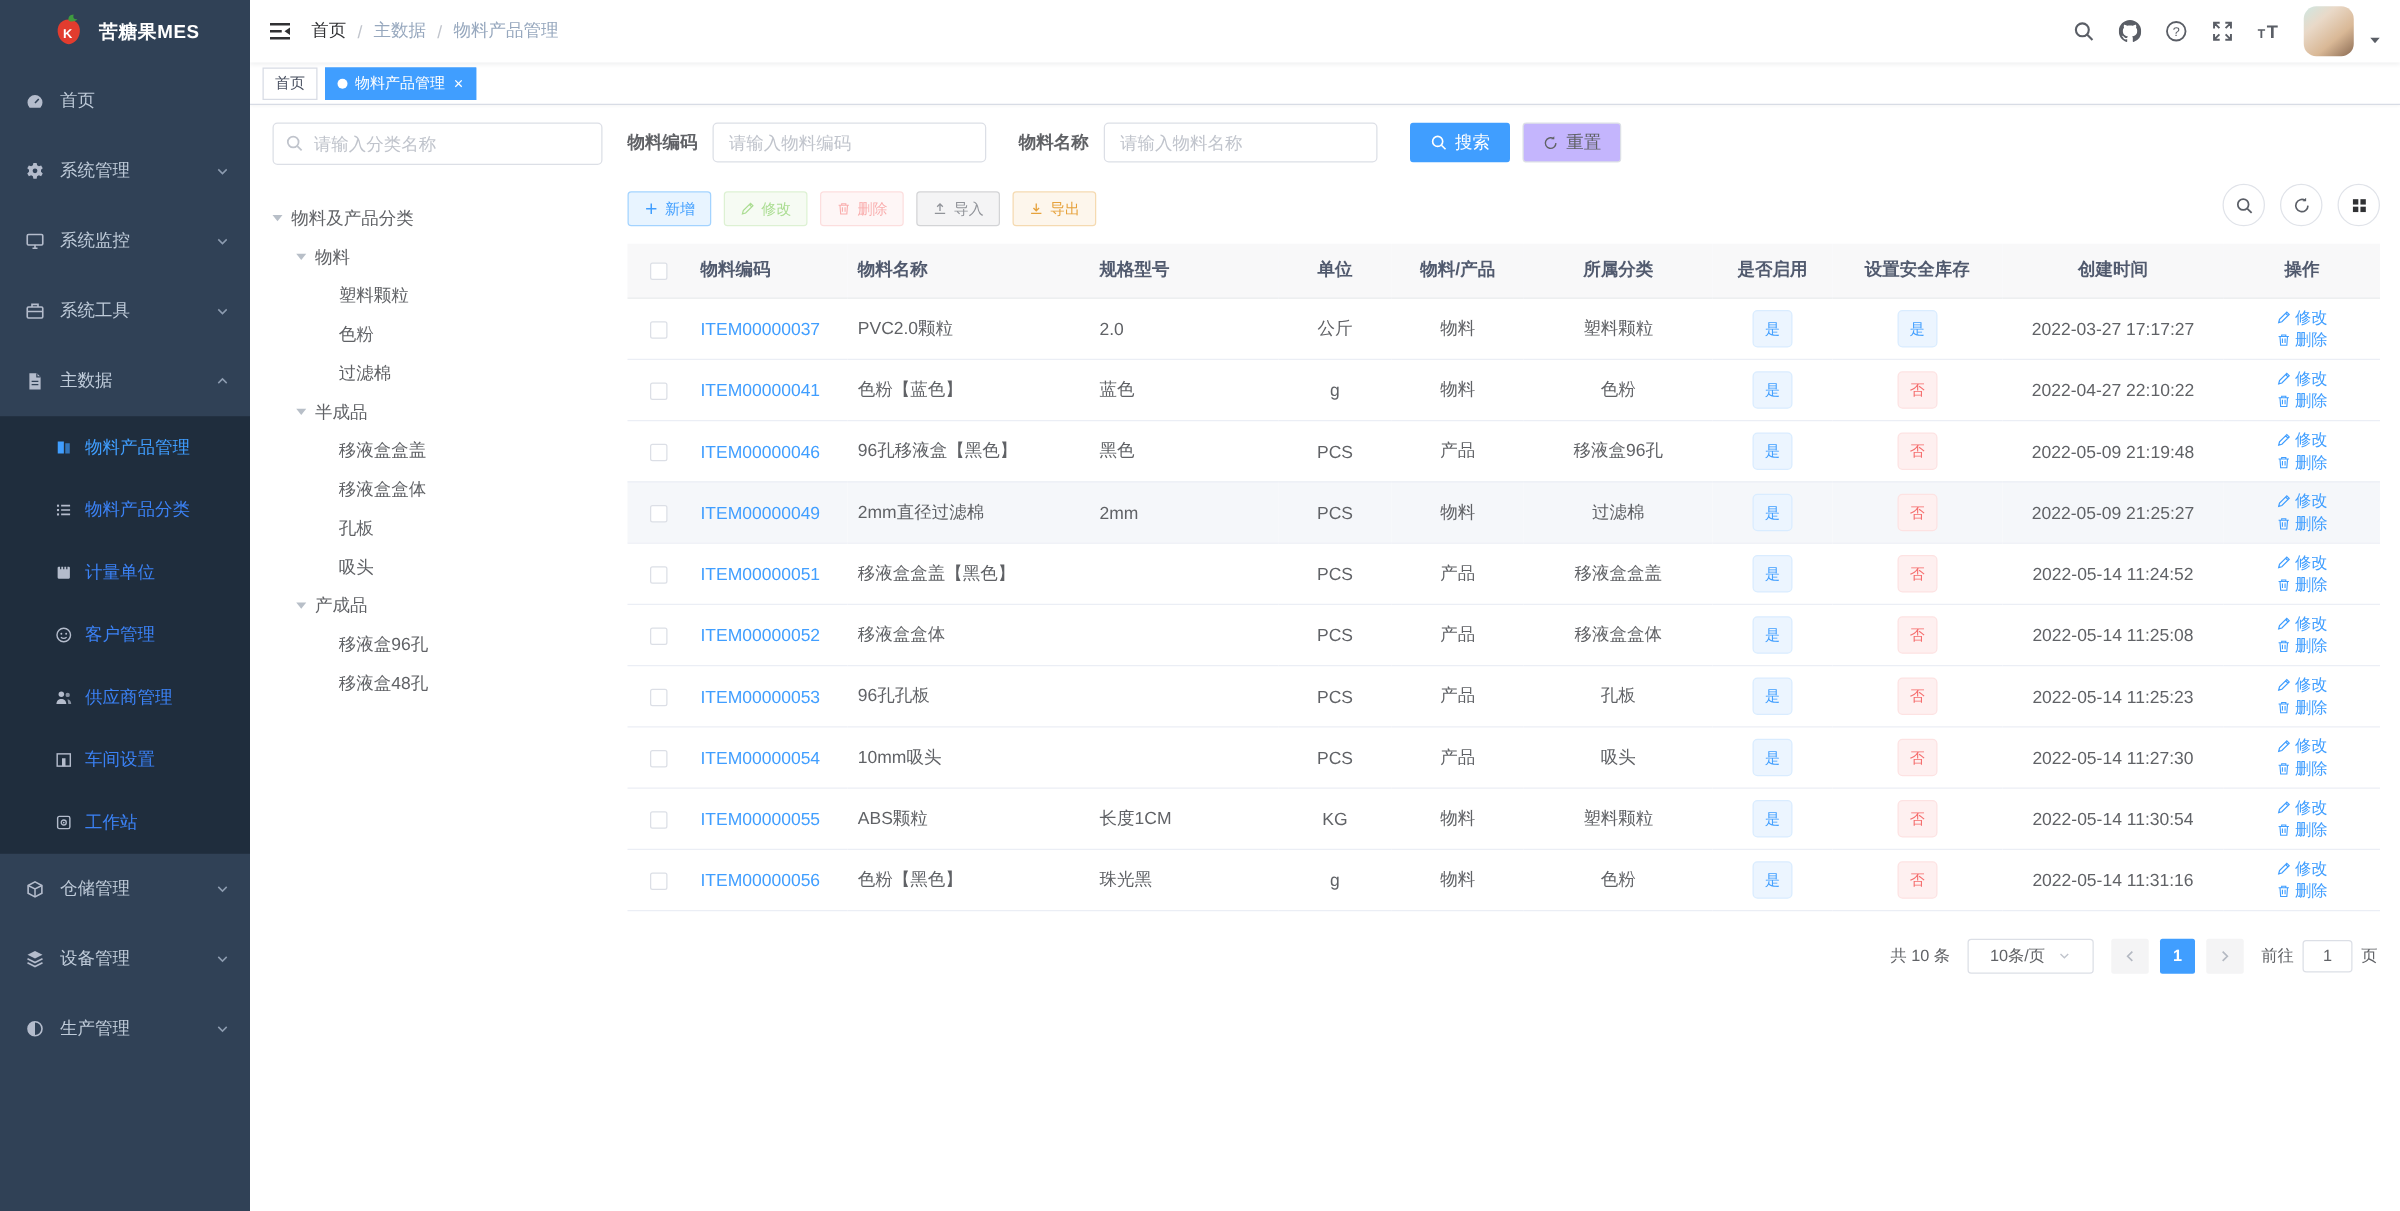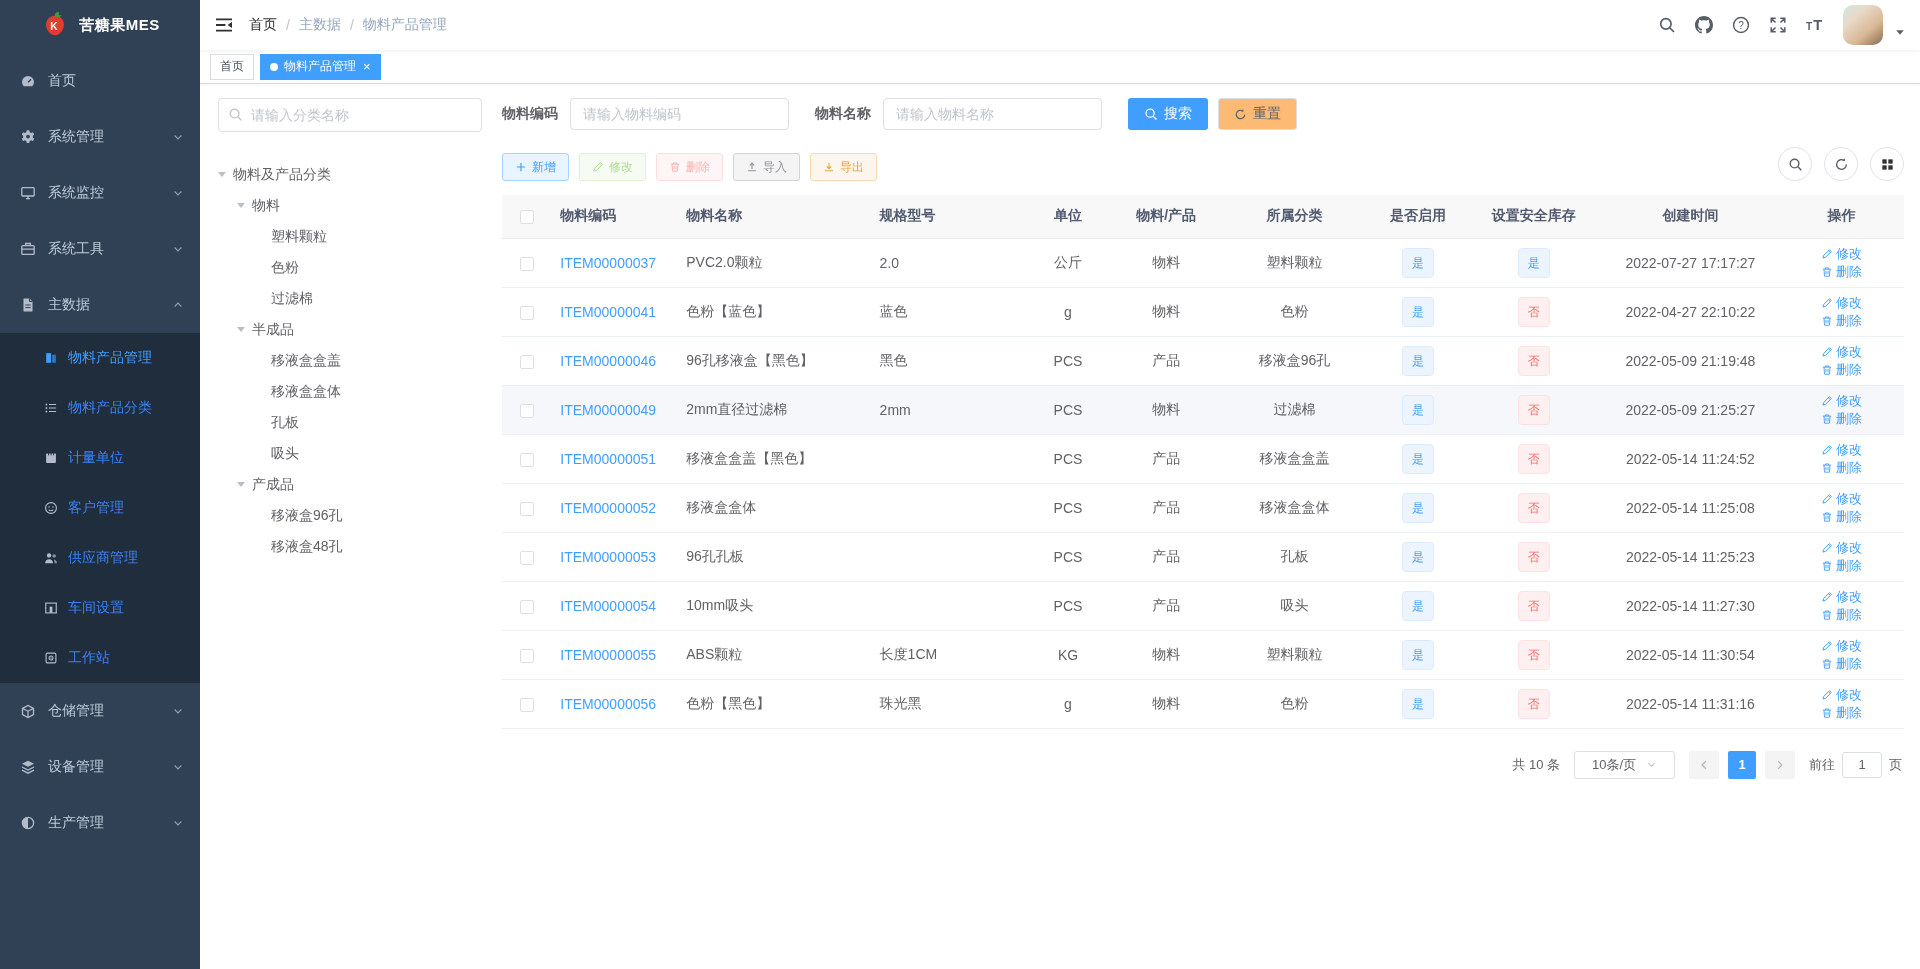--- a/index.html
+++ b/index.html
@@ -59,21 +59,21 @@
   .tree-caret.ph { visibility:hidden; }
 
   
   .filter-bar { display:flex; align-items:center; }
   .f-label { font-size:14px; font-weight:700; color:#606266; margin-right:12px; white-space:nowrap; }
   .f-input { width:219px; height:32px; border:1px solid #dcdfe6; border-radius:4px; padding:0 12px; font-size:14px; color:#606266; outline:none; margin-right:26px; font-family:inherit; }
   .f-input::placeholder { color:#c0c4cc; }
   .btn { height:32px; padding:0 15px; border-radius:3px; font-size:14px; display:inline-flex; align-items:center; gap:6px; cursor:pointer; border:1px solid transparent; font-family:inherit; }
   .search-btn { background:#409eff; color:#fff; }
   .search-btn .icon { font-size:14px; }
-  .reset-btn { background:#fdba74; border-color:#dcdfe6; color:#606266; margin-left:10px; }
+  .reset-btn { background:#c4b5fd; border-color:#dcdfe6; color:#606266; margin-left:10px; }
   .reset-btn .icon { font-size:13px; color:#606266; }
 
   
   .toolbar { margin-top:17px; display:flex; align-items:flex-end; gap:10px; }
   .tbtn { height:28px; padding:0 12px; border-radius:3px; font-size:12px; display:inline-flex; align-items:center; gap:5px; cursor:pointer; border:1px solid; font-family:inherit; }
   .tbtn .icon { font-size:12px; }
   .btn-add    { background:#e8f4ff; border-color:#a3d3ff; color:#409eff; }
   .btn-edit   { background:#f0f9eb; border-color:#c2e7b0; color:#67c23a; opacity:.55; }
   .btn-del    { background:#fef0f0; border-color:#fbc4c4; color:#f56c6c; opacity:.55; }
   .btn-import { background:#f4f4f5; border-color:#d3d4d6; color:#909399; }
@@ -567,21 +567,21 @@
           <tr>
             <td class="ac"><span class="checkbox"></span></td>
             <td class="al"><a class="code-link">ITEM00000037</a></td>
             <td class="al"><span>PVC2.0颗粒</span></td>
             <td class="al"><span>2.0</span></td>
             <td class="ac"><span>公斤</span></td>
             <td class="ac"><span>物料</span></td>
             <td class="ac"><span>塑料颗粒</span></td>
             <td class="ac"><span class="badge badge-yes">是</span></td>
             <td class="ac"><span class="badge badge-yes">是</span></td>
-            <td class="ac"><span>2022-07-27 17:17:27</span></td>
+            <td class="ac"><span>2022-03-27 17:17:27</span></td>
             <td class="ac"><span class="action-link">
                 <span class="icon">
                   <svg viewBox="0 0 16 16">
                     <path d="M11.3 2.2l2.5 2.5L6 12.5l-3.4.9.9-3.4zM10 3.5l2.5 2.5" fill="none" stroke="currentColor" stroke-width="1.3"></path>
                   </svg>
                 </span>
                 <span>修改</span>
               </span><span class="action-link">
                 <span class="icon">
                   <svg viewBox="0 0 16 16">

